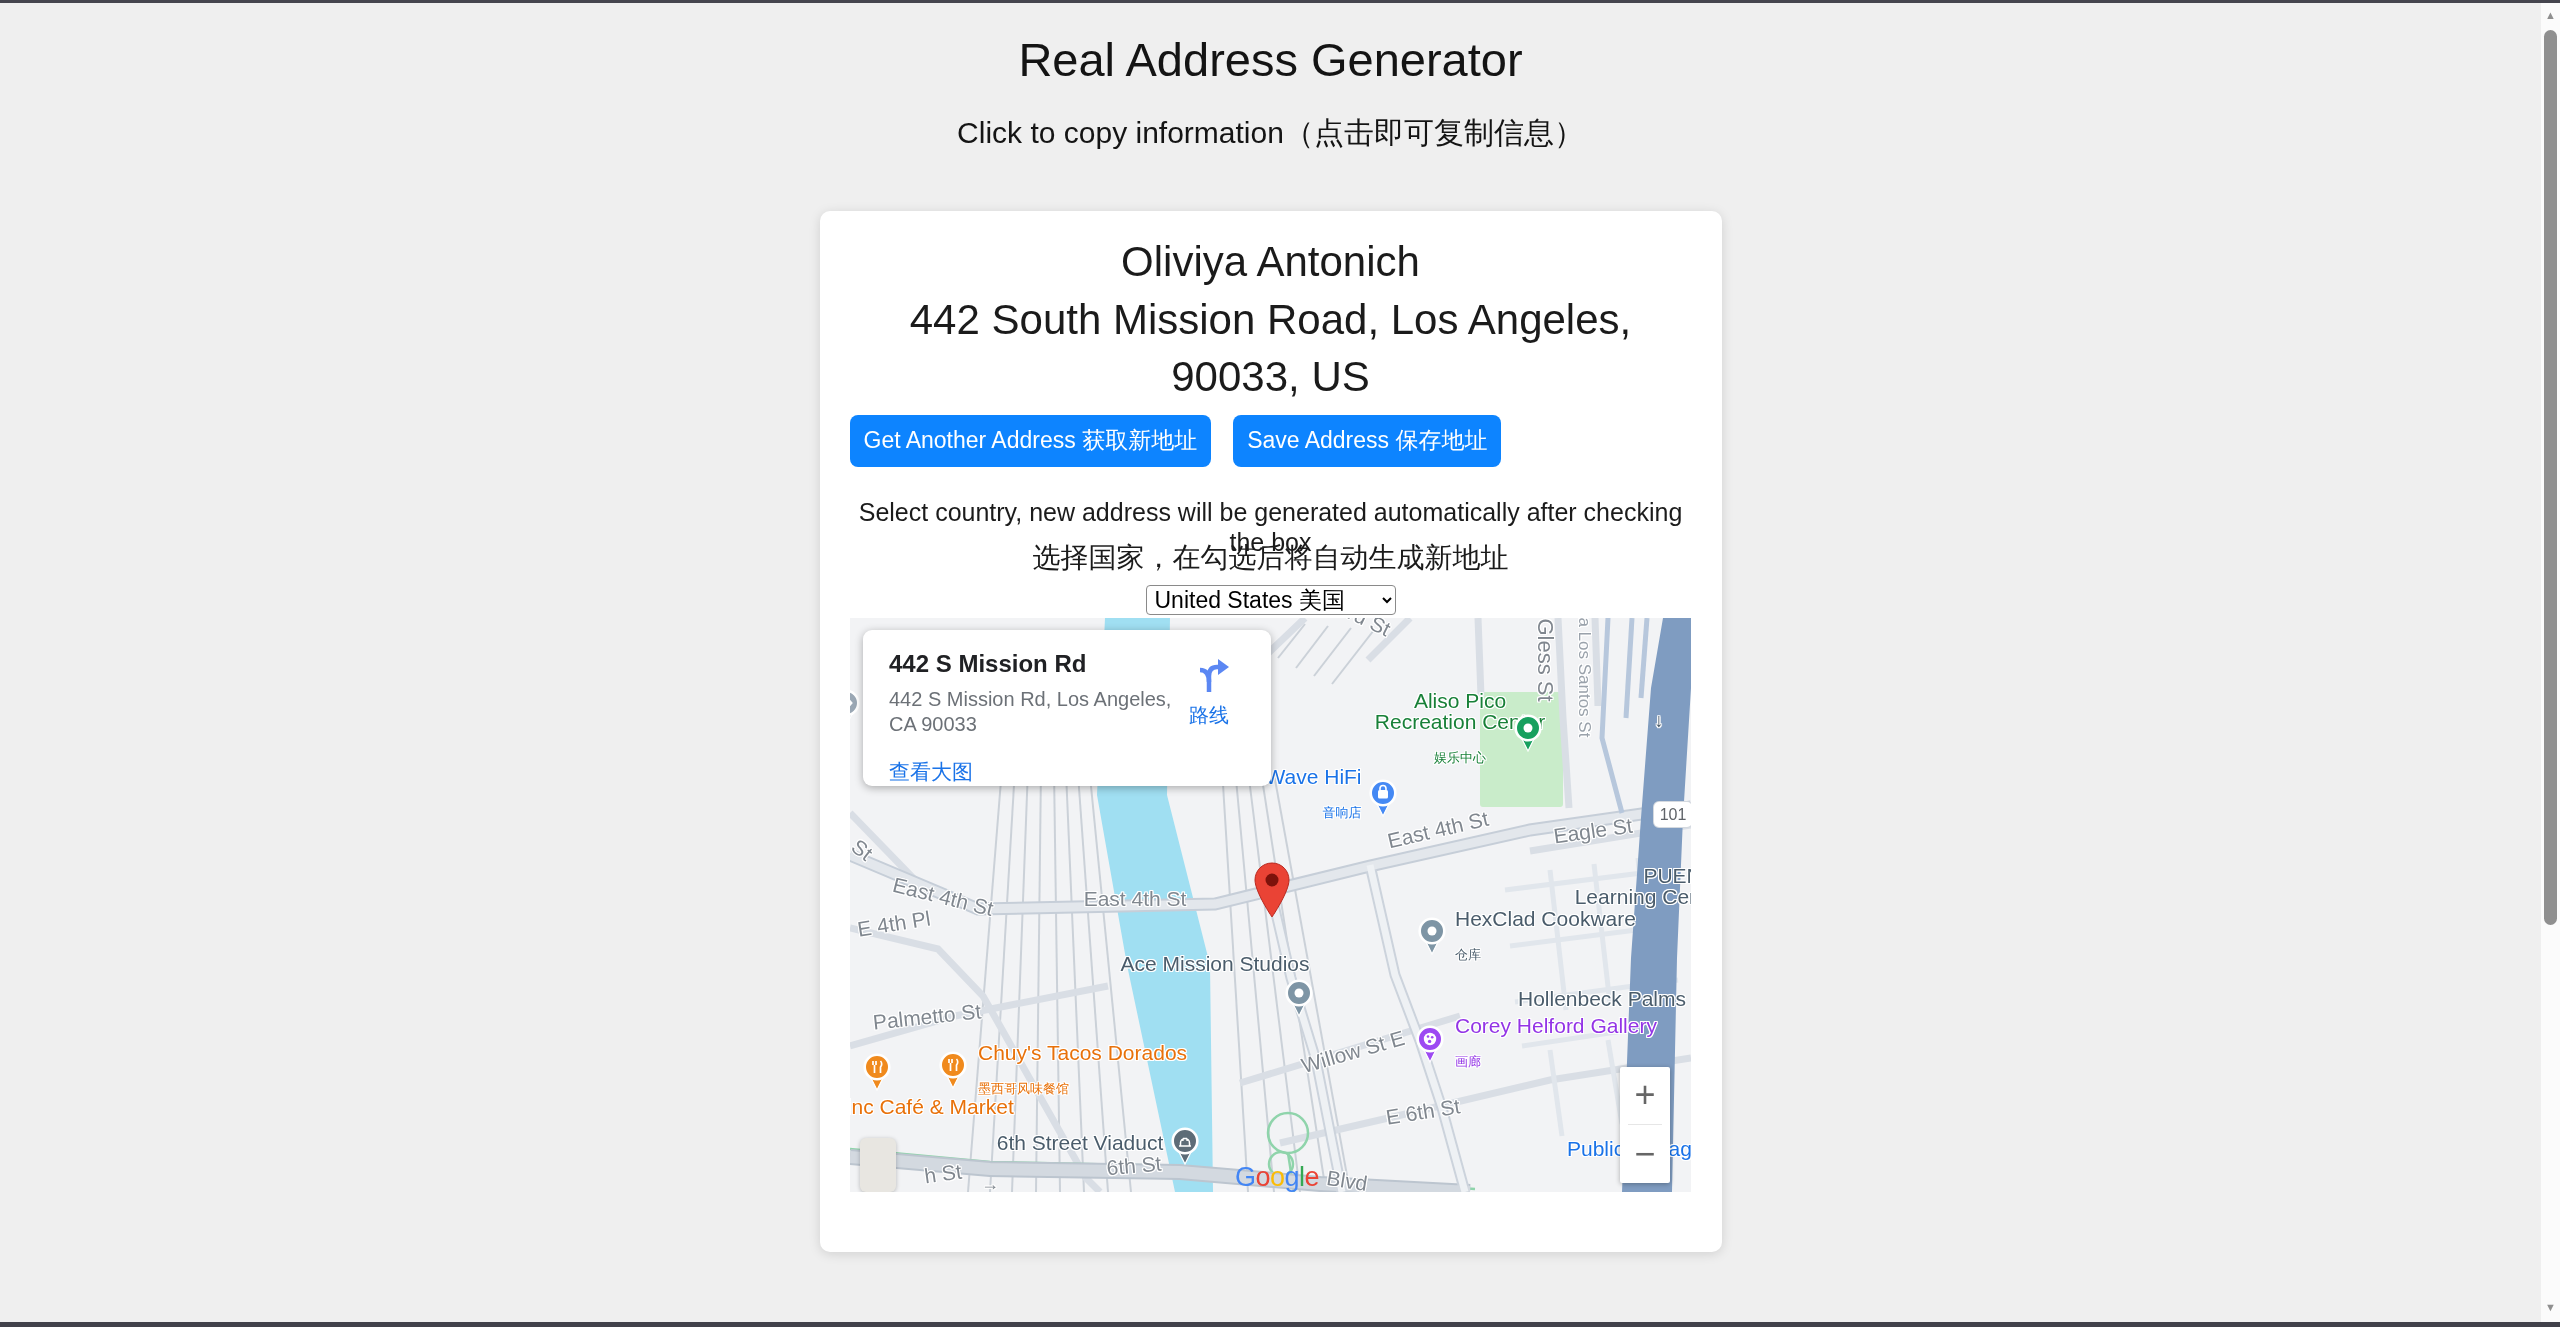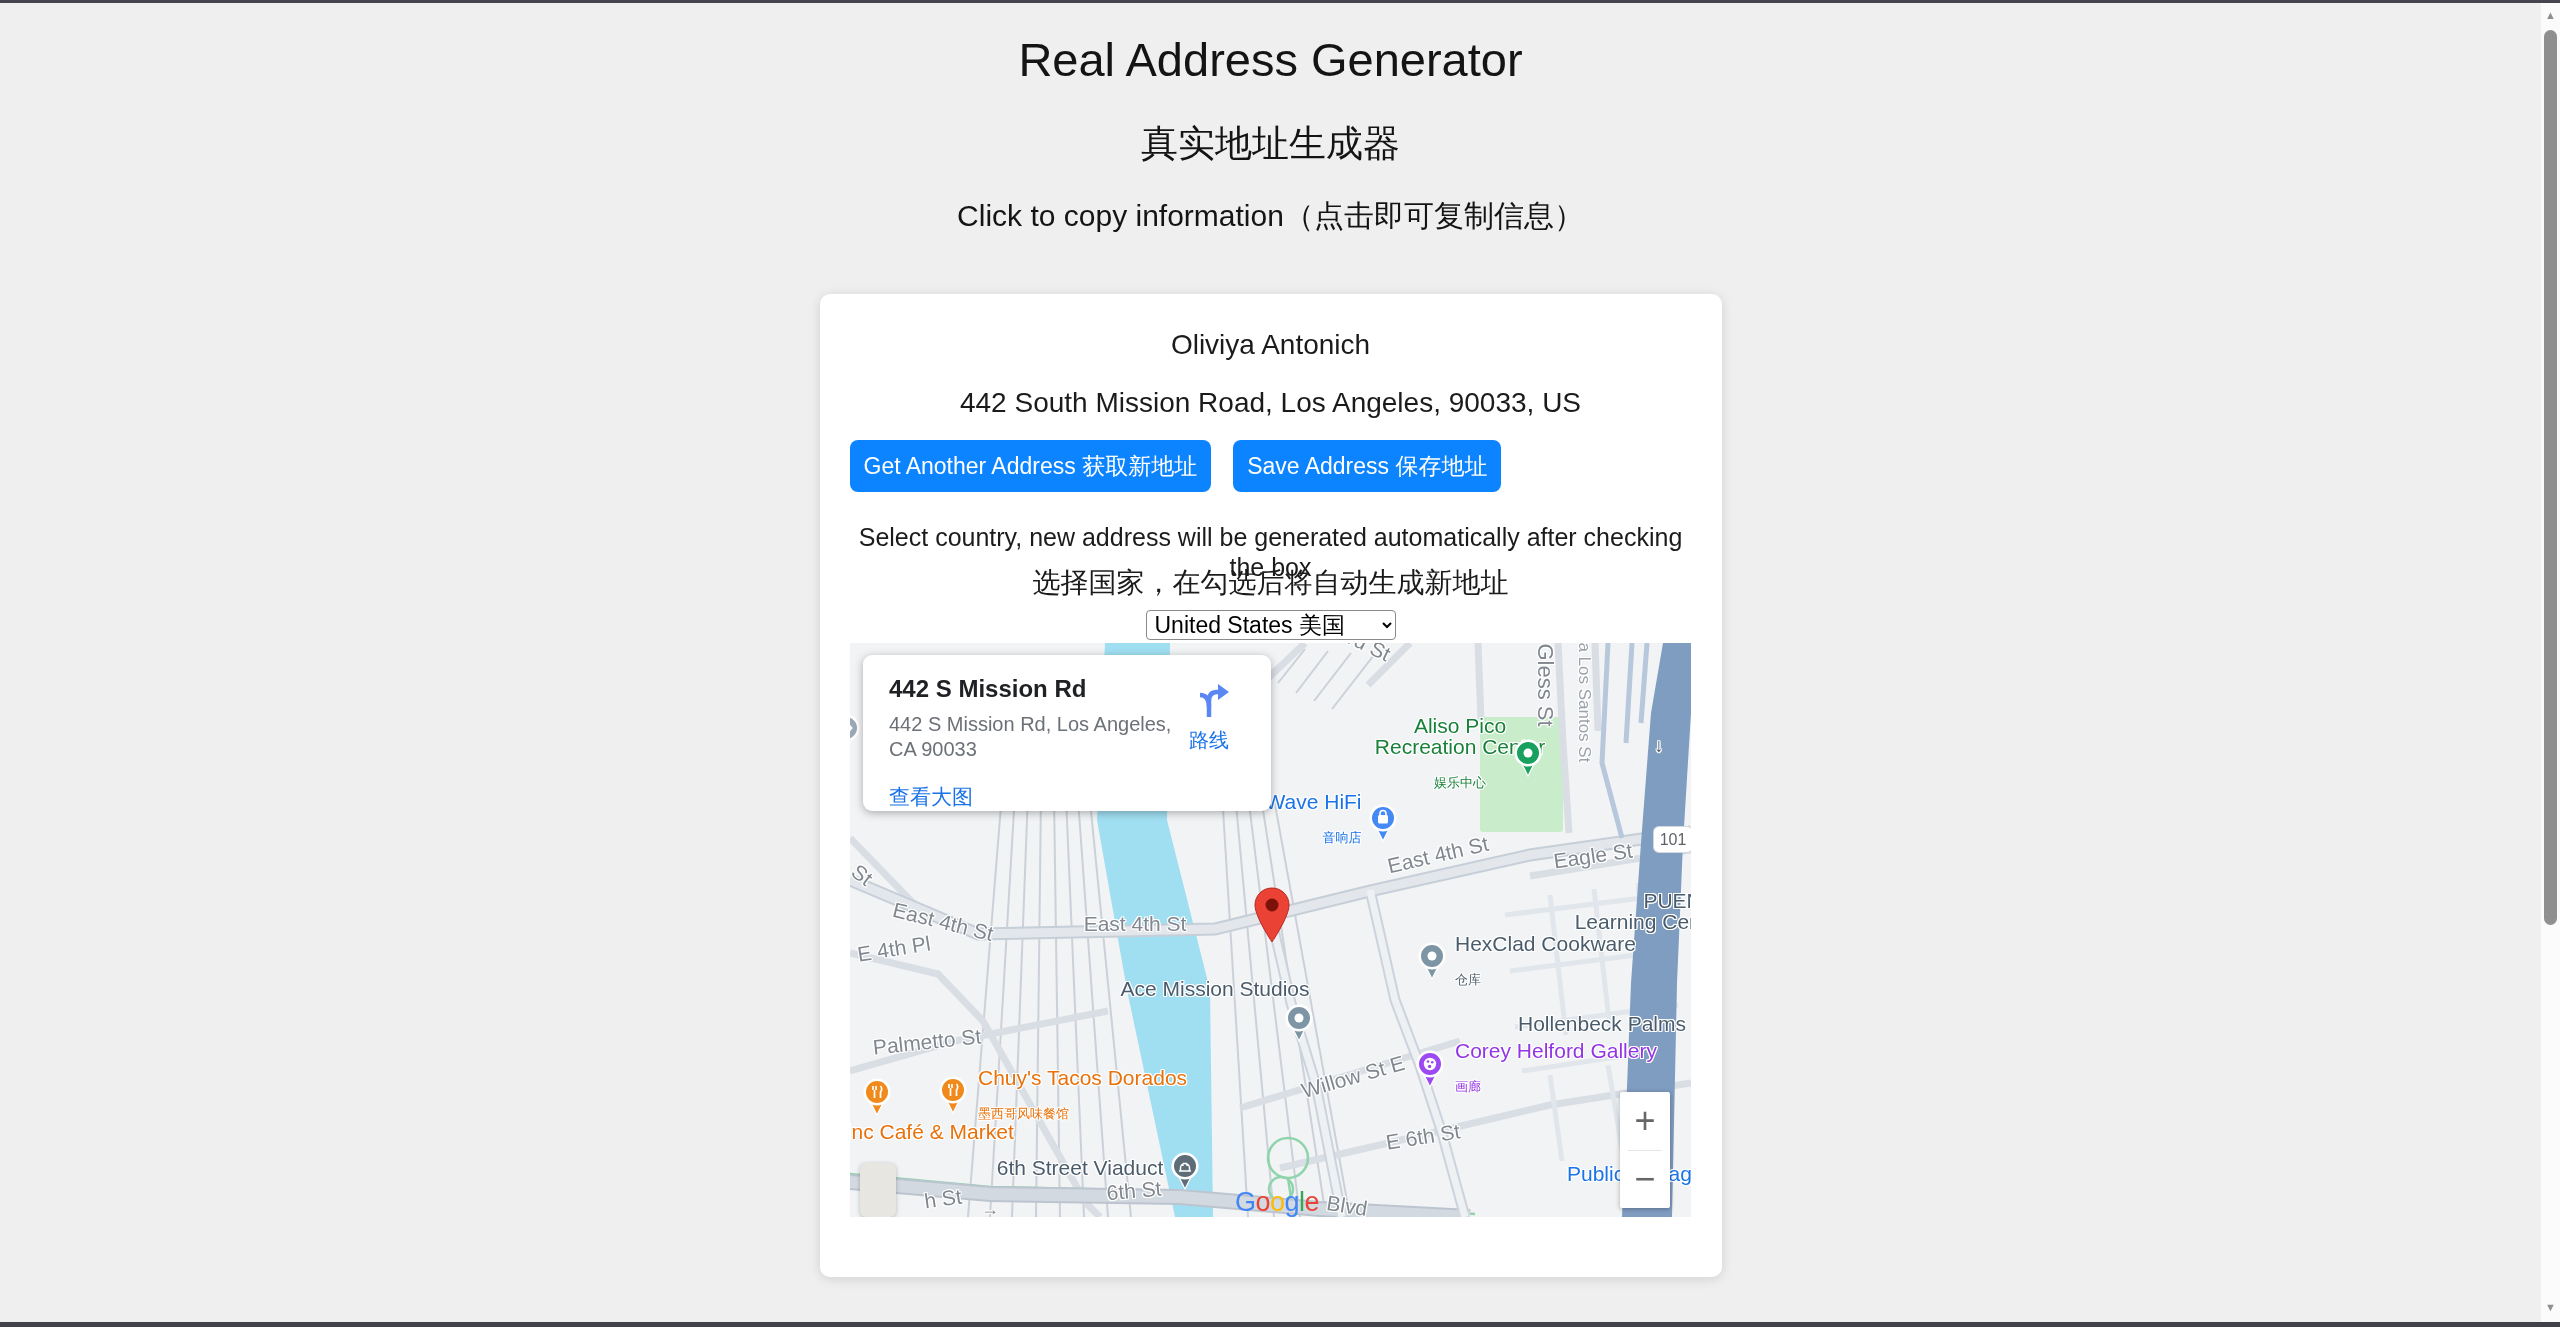--- a/index.html
+++ b/index.html
@@ -9,21 +9,21 @@
   .win-edge.top { top:0; height:3px; }
   .win-edge.bottom { top:1322px; height:5px; background:#41414a; }
 
   .page { position:absolute; left:0; top:3px; width:2541px; }
   .h1 { margin-top:32px; font-size:47px; line-height:50px; text-align:center; font-weight:400; color:#141414; }
   .h2 { margin-top:35px; font-size:37px; line-height:48px; text-align:center; font-weight:400; color:#141414; }
   .h3 { margin-top:30px; font-size:30px; line-height:36px; text-align:center; font-weight:400; color:#141414; }
 
   .card { width:902px; margin:60px auto 0; background:#ffffff; border-radius:10px;
           box-shadow:0 2px 12px rgba(0,0,0,0.13); padding:22px 30px 60px; }
-  .person-line { font-size:28px; line-height:57.5px; text-align:center; cursor:pointer; }
+  .person-line { font-size:42px; line-height:57.5px; text-align:center; cursor:pointer; }
   .btn-row { margin-top:9px; display:flex; gap:22px; }
   .btn { background:#0d84ff; color:#ffffff; border:none; border-radius:8px; height:52px;
          font-size:23px; padding:0 14px; font-family:inherit; cursor:pointer; }
   .instr-en { margin-top:30px; font-size:25px; line-height:30px; text-align:center; max-width:860px; margin-left:auto; margin-right:auto; }
   .zh-row { margin-top:3px; height:34px; display:flex; justify-content:center; align-items:center; gap:8px;flex-direction:column; }
   .zh-row .zh { font-size:28px; }
   select { font-size:23px; height:32px; width:250px; border:1px solid #8a8a8a; border-radius:4px;
            background:#ffffff; font-family:inherit; padding:0 4px; }
 
   
@@ -77,21 +77,20 @@
   .sb-thumb { position:absolute; left:3px; top:27px; width:13px; height:895px; background:#8f8f8f;
               border-radius:7px; cursor:pointer; }
 </style>
 </head>
 <body>
 
 <div class="win-edge top"></div>
 
 <div class="page">
   <div class="h1">Real Address Generator</div>
-  <div class="h2">真实地址生成器</div>
   <div class="h3">Click to copy information（点击即可复制信息）</div>
 
   <div class="card">
     <div class="person-line">Oliviya Antonich</div>
     <div class="person-line">442 South Mission Road, Los Angeles, 90033, US</div>
 
     <div class="btn-row">
       <button class="btn">Get Another Address 获取新地址</button>
       <button class="btn">Save Address 保存地址</button>
     </div>

